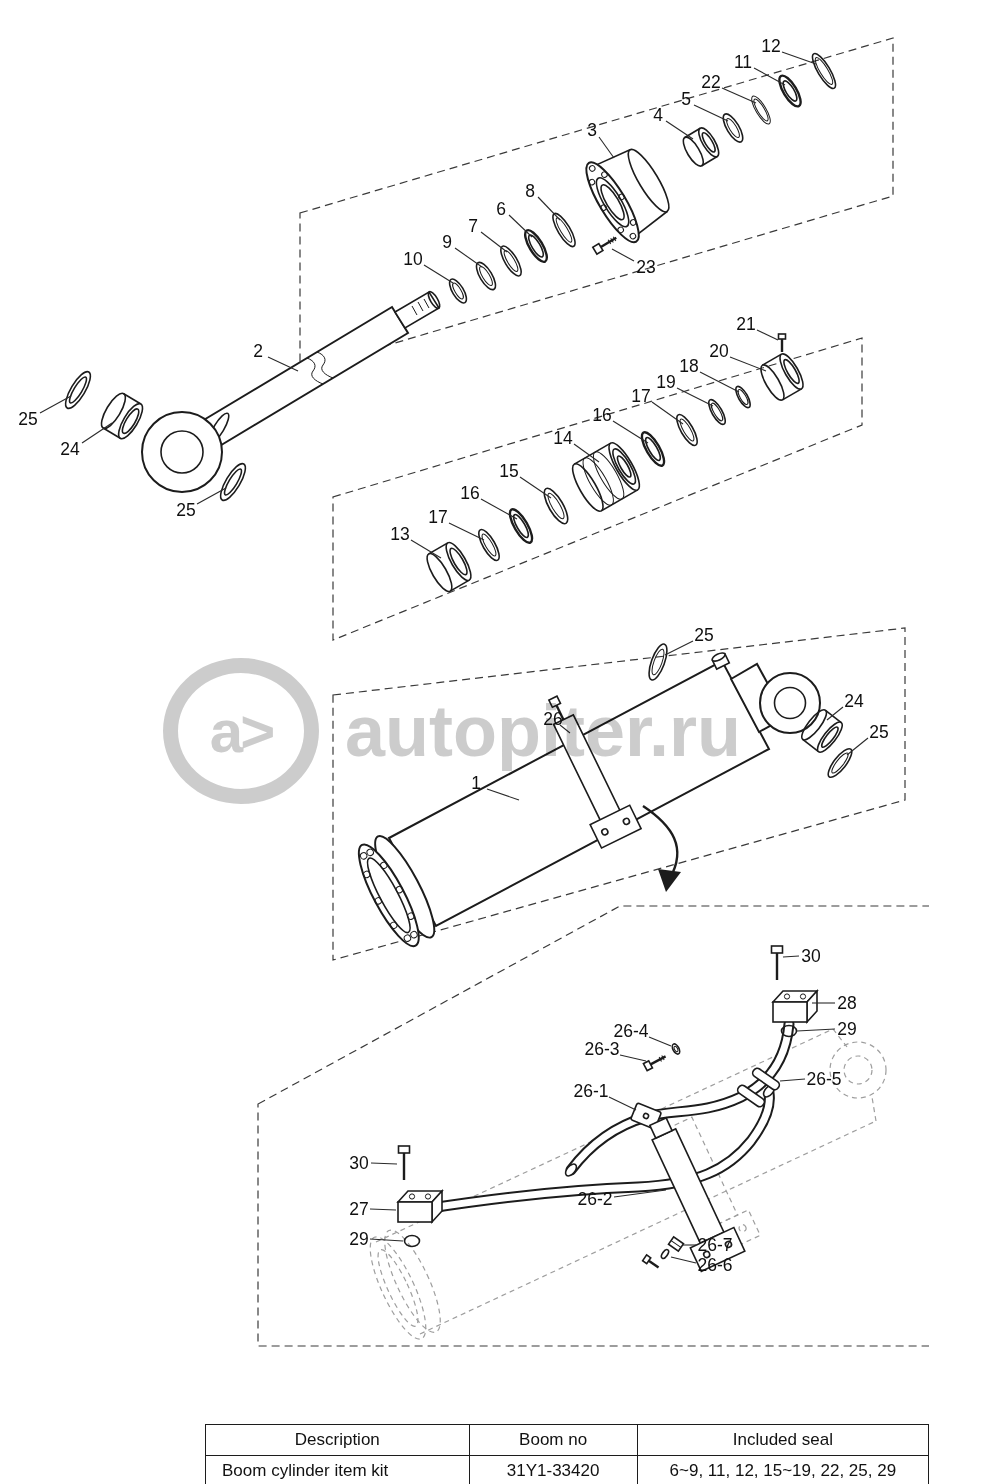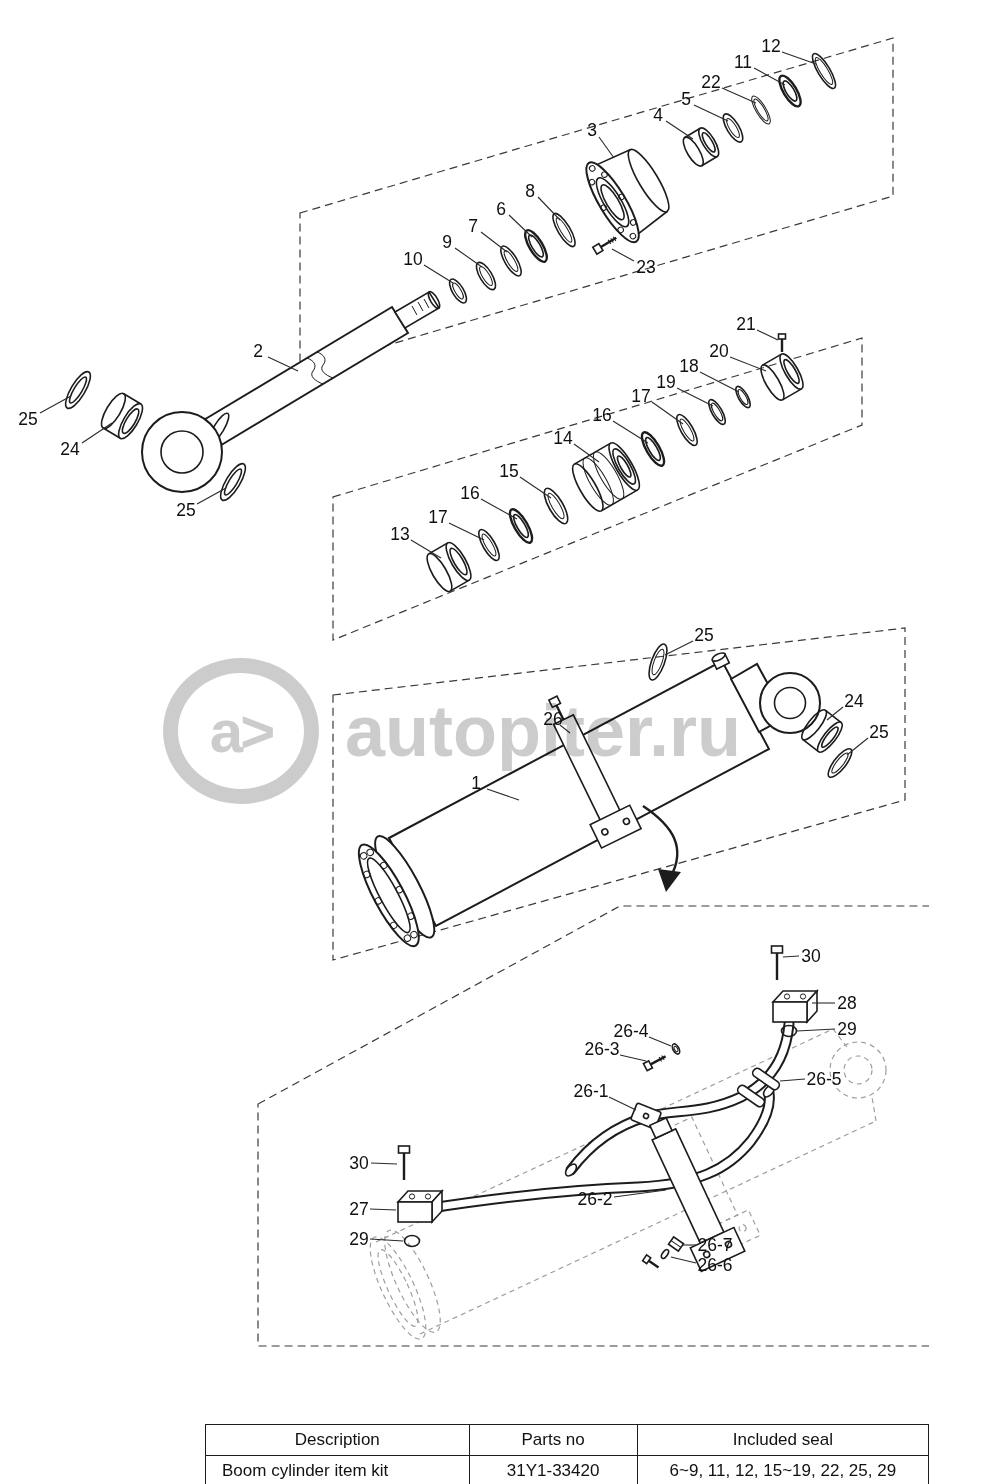--- a/index.html
+++ b/index.html
@@ -472,21 +472,21 @@
 
 <table class="parts-table">
   <colgroup>
         <col style="width:285px">
         <col style="width:182px">
         <col style="width:319px">
       </colgroup>
   <tbody>
         <tr>
     <th>Description</th>
-    <th>Parts no</th>
+    <th>Boom no</th>
     <th>Included seal</th>
   </tr>
   <tr>
     <td class="desc">Boom cylinder item kit</td>
     <td>31Y1-33420</td>
     <td>6~9, 11, 12, 15~19, 22, 25, 29</td>
   </tr>
 </tbody>
     </table>
 

